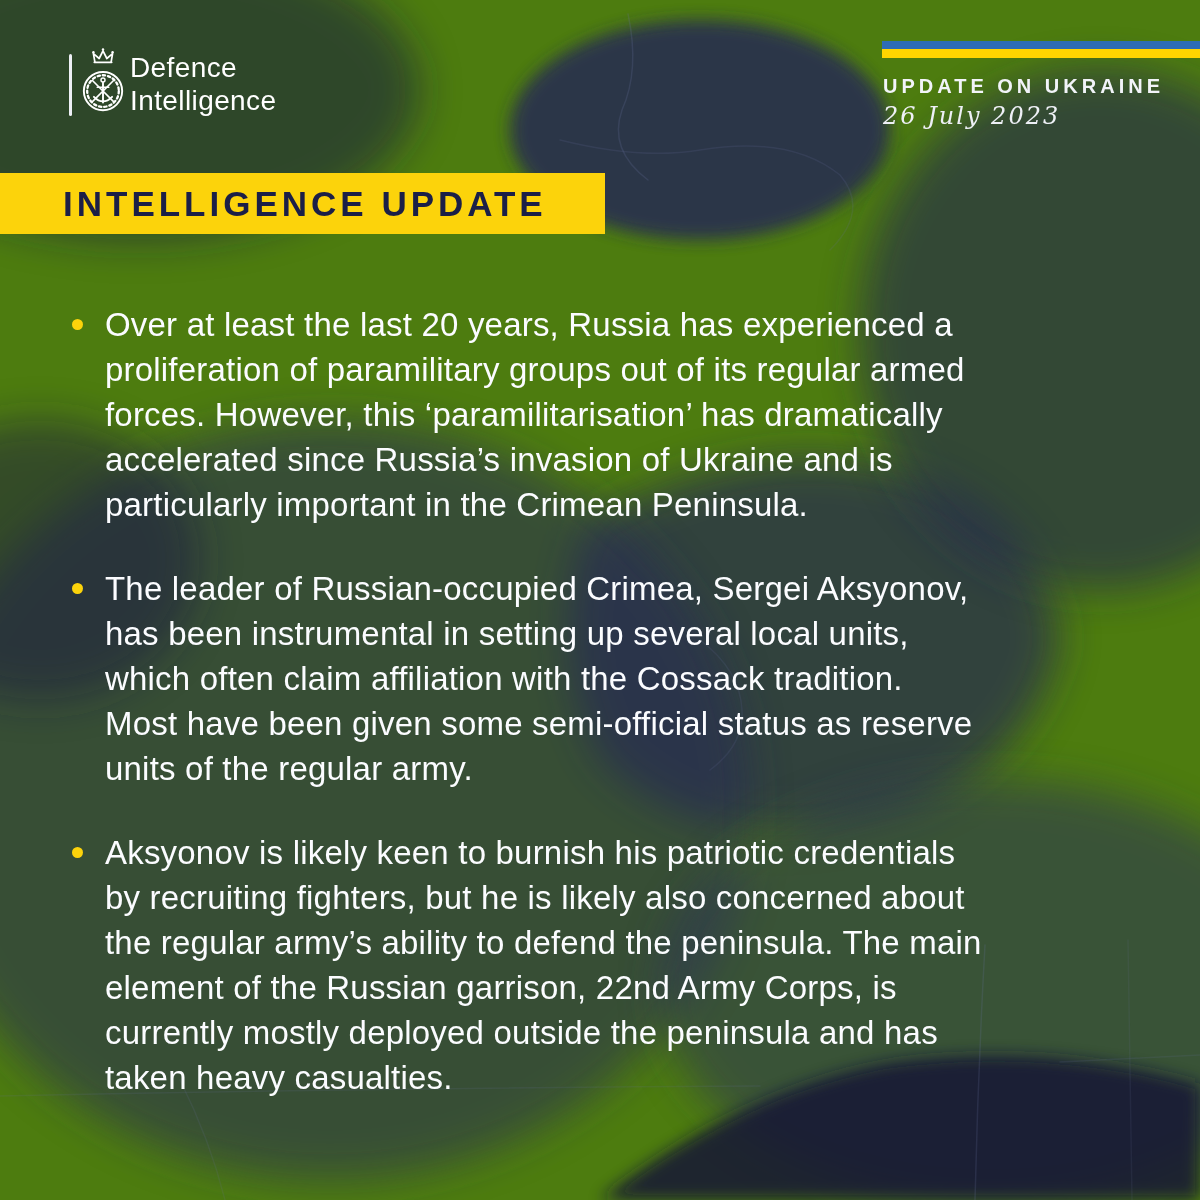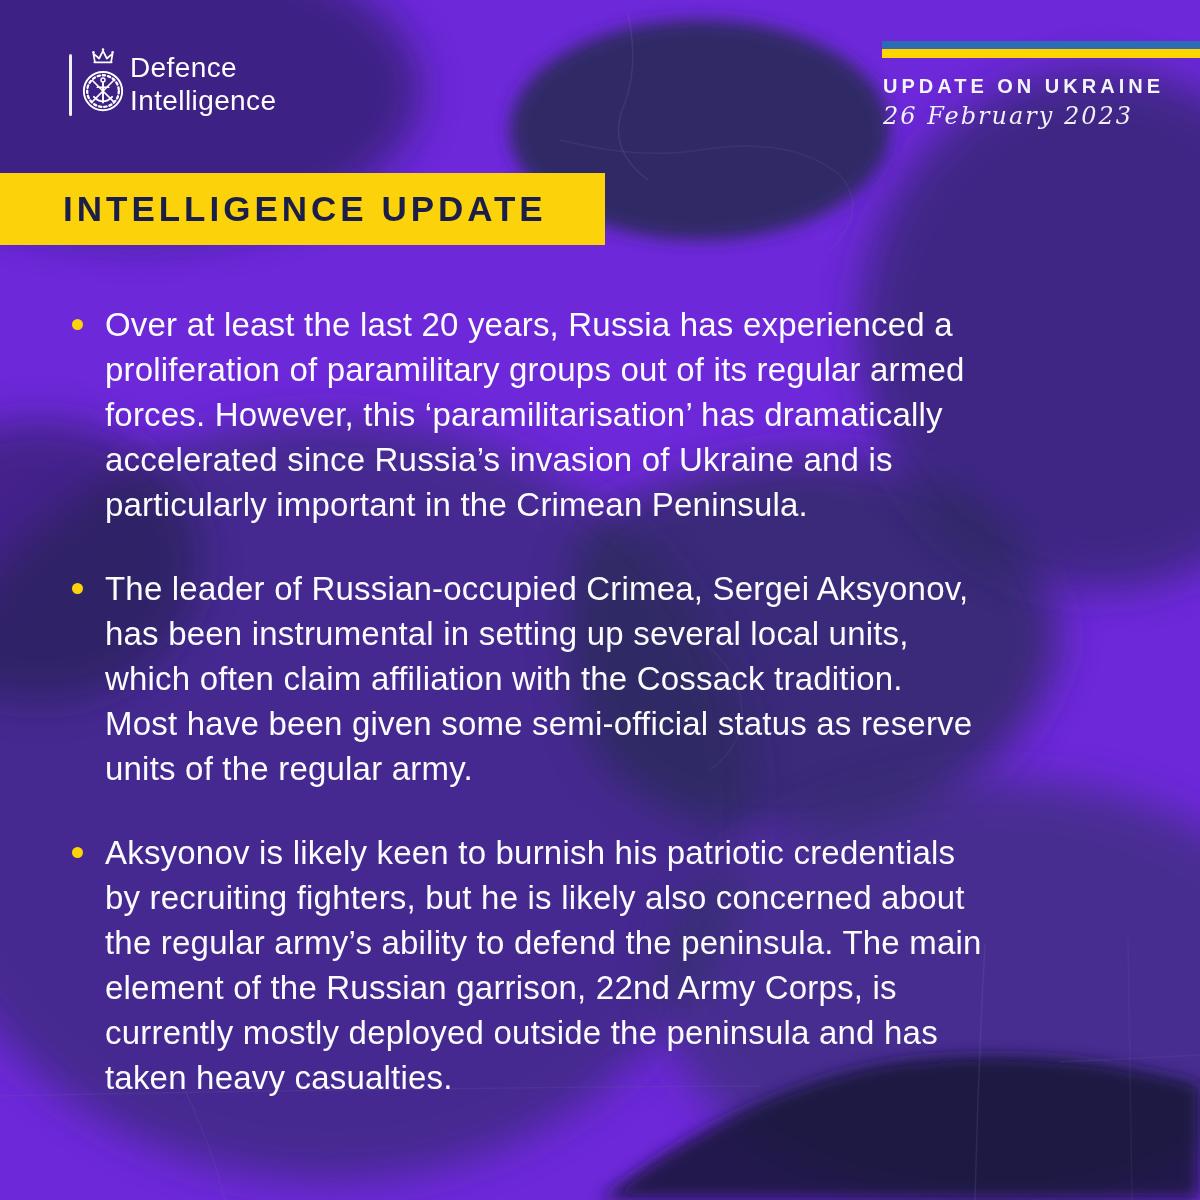--- a/index.html
+++ b/index.html
@@ -1,31 +1,31 @@
 <!DOCTYPE html>
 <html><head>
 <meta charset="utf-8">
 <style>
   html,body{margin:0;padding:0;}
   body{font-family:"Liberation Sans",sans-serif;background:#101330;}
-  .canvas{position:relative;width:1200px;height:1200px;background:#6d28d9;overflow:hidden;}
+  .canvas{position:relative;width:1200px;height:1200px;background:#4d7c0f;overflow:hidden;}
   .bg-svg{position:absolute;left:0;top:0;width:1200px;height:1200px;display:block;}
 
   
   .logo-divider{position:absolute;left:69px;top:54px;width:3px;height:62px;background:#eef0f6;border-radius:2px;}
   .crest{position:absolute;left:79px;top:47px;height:69px;width:48px;}
   .logo-text{position:absolute;left:130px;top:51px;color:#ffffff;font-size:28px;line-height:33px;font-weight:400;letter-spacing:.4px;}
   .flag{position:absolute;left:882px;top:41px;width:318px;height:17px;}
   .flag-blue{height:8px;background:#2d6cb5;}
   .flag-yellow{height:9px;background:#ffd500;}
   .update-label{position:absolute;left:883px;top:74px;color:#f2f4f9;font-size:20px;font-weight:700;letter-spacing:4px;line-height:24px;white-space:nowrap;text-align:right;}
   .date{position:absolute;left:883px;top:102px;color:#eef0f6;font-family:"DejaVu Serif",serif;font-style:italic;font-size:24px;letter-spacing:2px;line-height:28px;white-space:nowrap;}
 
   
-  .banner{position:absolute;left:0;top:173px;width:605px;height:72px;background:#fcd30b;display:flex;align-items:center;}
+  .banner{position:absolute;left:0;top:173px;width:605px;height:61px;background:#fcd30b;display:flex;align-items:center;}
   .banner span{padding-left:63px;color:#1b1f47;font-size:35px;font-weight:700;letter-spacing:4px;white-space:nowrap;}
 
   
   .bullets{position:absolute;left:72px;top:294px;width:1075px;margin:0;padding:0;list-style:none;}
   .bullet{display:flex;margin:8px 0 39px 0;}
   .dot{flex:none;width:11px;height:11px;border-radius:50%;background:#fcd30b;margin-top:17px;}
   .btext{margin:0 0 0 22px;color:#fbfcff;font-size:33px;line-height:45px;letter-spacing:.2px;white-space:pre-line;font-weight:400;}
 </style>
 </head>
 <body>
@@ -91,21 +91,21 @@
     <div>Defence</div>
     <div>Intelligence</div>
   </div>
 
   <div class="flag">
     <div class="flag-blue"></div>
     <div class="flag-yellow"></div>
   </div>
 
   <div class="update-label">UPDATE ON UKRAINE</div>
-  <div class="date">26 February 2023</div>
+  <div class="date">26 July 2023</div>
 
   <div class="banner">
     <span>INTELLIGENCE UPDATE</span>
   </div>
 
   <ul class="bullets">
     <li class="bullet">
       <span class="dot"></span>
       <p class="btext">Over at least the last 20 years, Russia has experienced a
 proliferation of paramilitary groups out of its regular armed

